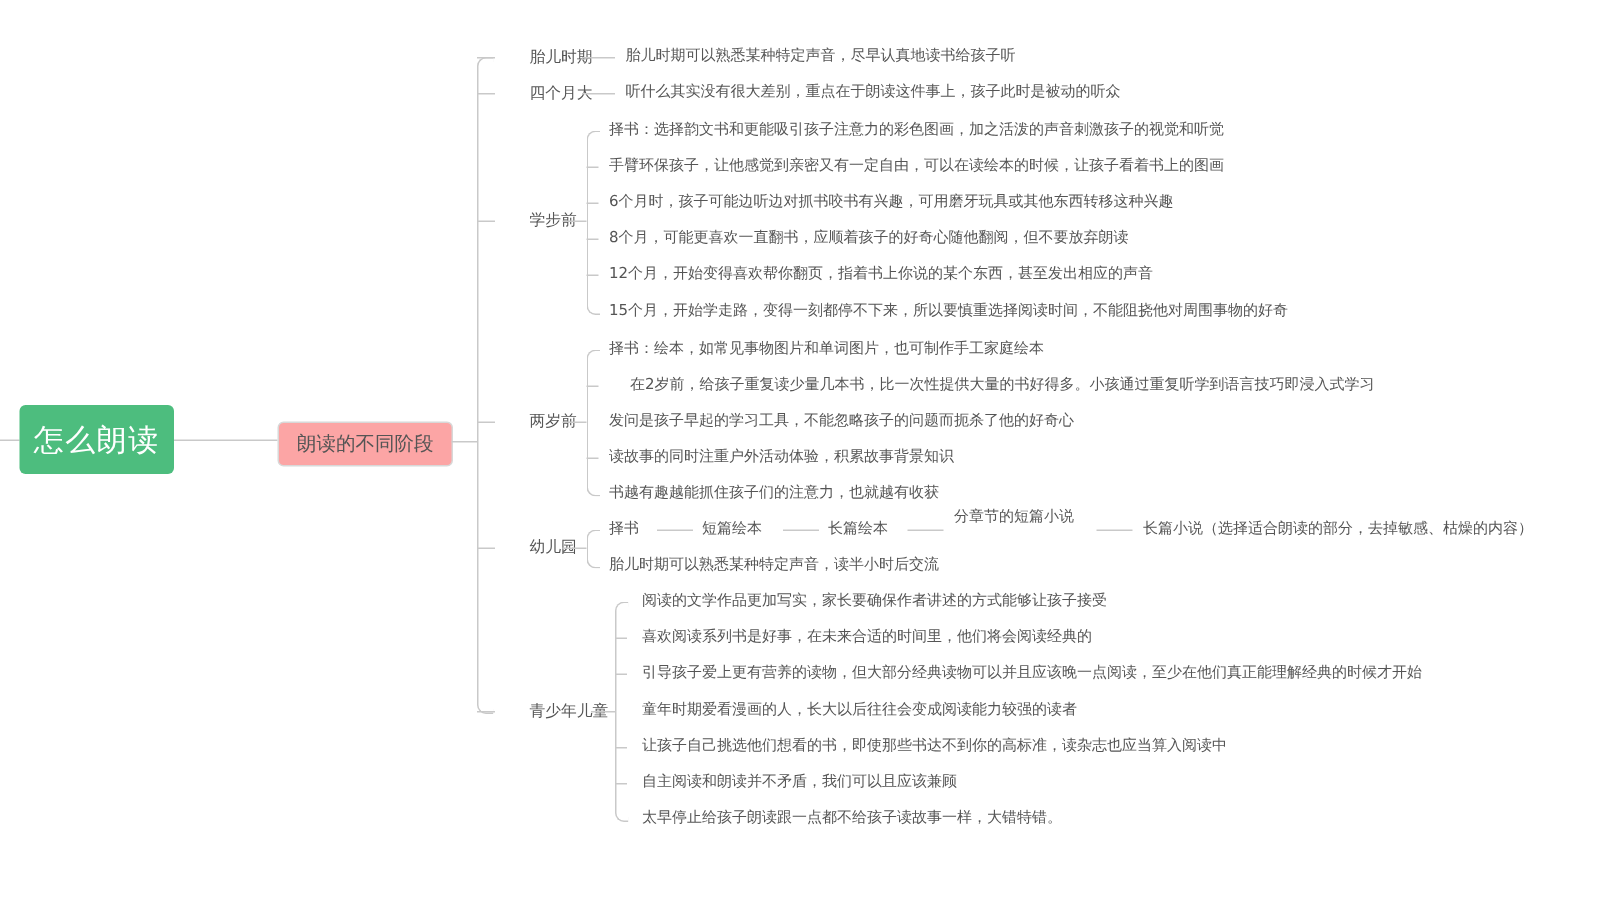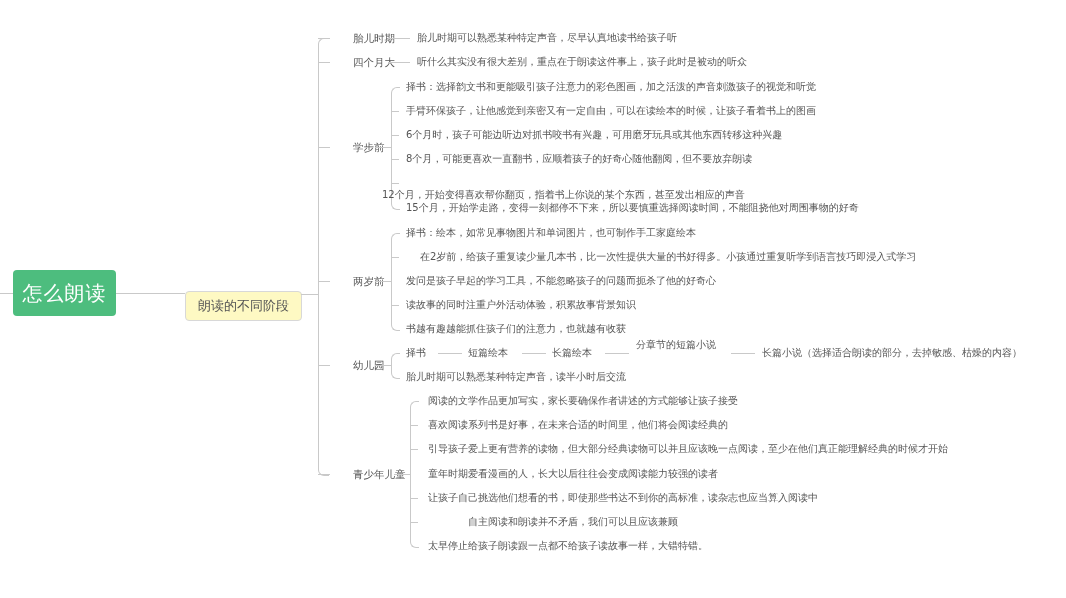--- a/index.html
+++ b/index.html
@@ -6,22 +6,22 @@
   body {
     width:1066px; height:598px; background:#ffffff; position:relative; overflow:hidden;
     font-family:"DejaVu Sans","Liberation Sans",sans-serif; color:#555;
   }
   .root {
     position:absolute; left:13px; top:270px; width:103px; height:46px;
     background:#4dbd7e; border-radius:4px; color:#fff; font-size:20px;
     display:flex; align-items:center; justify-content:center; letter-spacing:1px;
   }
   .stage {
-    position:absolute; left:185px; top:291px; width:115px; height:28px;
-    border:1px solid #d8d8d8; border-radius:4px; background:#fef9c3; color:#555;
+    position:absolute; left:185px; top:281px; width:115px; height:28px;
+    border:1px solid #d8d8d8; border-radius:4px; background:#fca5a5; color:#555;
     font-size:13px; display:flex; align-items:center; justify-content:center;
   }
   .line { position:absolute; background:#c9c9c9; }
   .lbl { position:absolute; font-size:10px; color:#555; white-space:nowrap; line-height:14px; }
   .cat { font-size:10.5px;margin-left:19px; }
   .brace { position:absolute; border-left:1px solid #c9c9c9; border-top:1px solid #c9c9c9; border-bottom:1px solid #c9c9c9; border-right:none; border-radius:6px 0 0 6px; }
 </style>
 </head>
 <body>
 
@@ -49,21 +49,21 @@
 <div class="line" style="left:375px;top:147px;width:16px;height:1px;"></div>
 <div class="brace" style="left:391px;top:87px;width:8px;height:121px;"></div>
 <div class="line" style="left:391px;top:111px;width:8px;height:1px;"></div>
 <div class="line" style="left:391px;top:135px;width:8px;height:1px;"></div>
 <div class="line" style="left:391px;top:159px;width:8px;height:1px;"></div>
 <div class="line" style="left:391px;top:183px;width:8px;height:1px;"></div>
 <div class="lbl" style="left:406px;top:80px;">择书：选择韵文书和更能吸引孩子注意力的彩色图画，加之活泼的声音刺激孩子的视觉和听觉</div>
 <div class="lbl" style="left:406px;top:104px;">手臂环保孩子，让他感觉到亲密又有一定自由，可以在读绘本的时候，让孩子看着书上的图画</div>
 <div class="lbl" style="left:406px;top:128px;">6个月时，孩子可能边听边对抓书咬书有兴趣，可用磨牙玩具或其他东西转移这种兴趣</div>
 <div class="lbl" style="left:406px;top:152px;">8个月，可能更喜欢一直翻书，应顺着孩子的好奇心随他翻阅，但不要放弃朗读</div>
-<div class="lbl" style="left:382px;top:176px;margin-top:12px;">12个月，开始变得喜欢帮你翻页，指着书上你说的某个东西，甚至发出相应的声音</div>
+<div class="lbl" style="left:406px;top:176px;">12个月，开始变得喜欢帮你翻页，指着书上你说的某个东西，甚至发出相应的声音</div>
 <div class="lbl" style="left:406px;top:201px;">15个月，开始学走路，变得一刻都停不下来，所以要慎重选择阅读时间，不能阻挠他对周围事物的好奇</div>
 
 <div class="line" style="left:318px;top:281px;width:12px;height:1px;"></div>
 <div class="lbl cat" style="left:334px;top:274px;">两岁前</div>
 <div class="line" style="left:375px;top:281px;width:16px;height:1px;"></div>
 <div class="brace" style="left:391px;top:233px;width:8px;height:96px;"></div>
 <div class="line" style="left:391px;top:257px;width:8px;height:1px;"></div>
 <div class="line" style="left:391px;top:305px;width:8px;height:1px;"></div>
 <div class="lbl" style="left:406px;top:226px;">择书：绘本，如常见事物图片和单词图片，也可制作手工家庭绘本</div>
 <div class="lbl" style="left:420px;top:250px;">在2岁前，给孩子重复读少量几本书，比一次性提供大量的书好得多。小孩通过重复听学到语言技巧即浸入式学习</div>
@@ -92,14 +92,14 @@
 <div class="brace" style="left:410px;top:401px;width:8px;height:145px;"></div>
 <div class="line" style="left:410px;top:425px;width:8px;height:1px;"></div>
 <div class="line" style="left:410px;top:449px;width:8px;height:1px;"></div>
 <div class="line" style="left:410px;top:498px;width:8px;height:1px;"></div>
 <div class="line" style="left:410px;top:522px;width:8px;height:1px;"></div>
 <div class="lbl" style="left:428px;top:394px;">阅读的文学作品更加写实，家长要确保作者讲述的方式能够让孩子接受</div>
 <div class="lbl" style="left:428px;top:418px;">喜欢阅读系列书是好事，在未来合适的时间里，他们将会阅读经典的</div>
 <div class="lbl" style="left:428px;top:442px;">引导孩子爱上更有营养的读物，但大部分经典读物可以并且应该晚一点阅读，至少在他们真正能理解经典的时候才开始</div>
 <div class="lbl" style="left:428px;top:467px;">童年时期爱看漫画的人，长大以后往往会变成阅读能力较强的读者</div>
 <div class="lbl" style="left:428px;top:491px;">让孩子自己挑选他们想看的书，即使那些书达不到你的高标准，读杂志也应当算入阅读中</div>
-<div class="lbl" style="left:428px;top:515px;margin-left:40px;">自主阅读和朗读并不矛盾，我们可以且应该兼顾</div>
+<div class="lbl" style="left:428px;top:515px;">自主阅读和朗读并不矛盾，我们可以且应该兼顾</div>
 <div class="lbl" style="left:428px;top:539px;">太早停止给孩子朗读跟一点都不给孩子读故事一样，大错特错。</div>
 
 </body></html>

